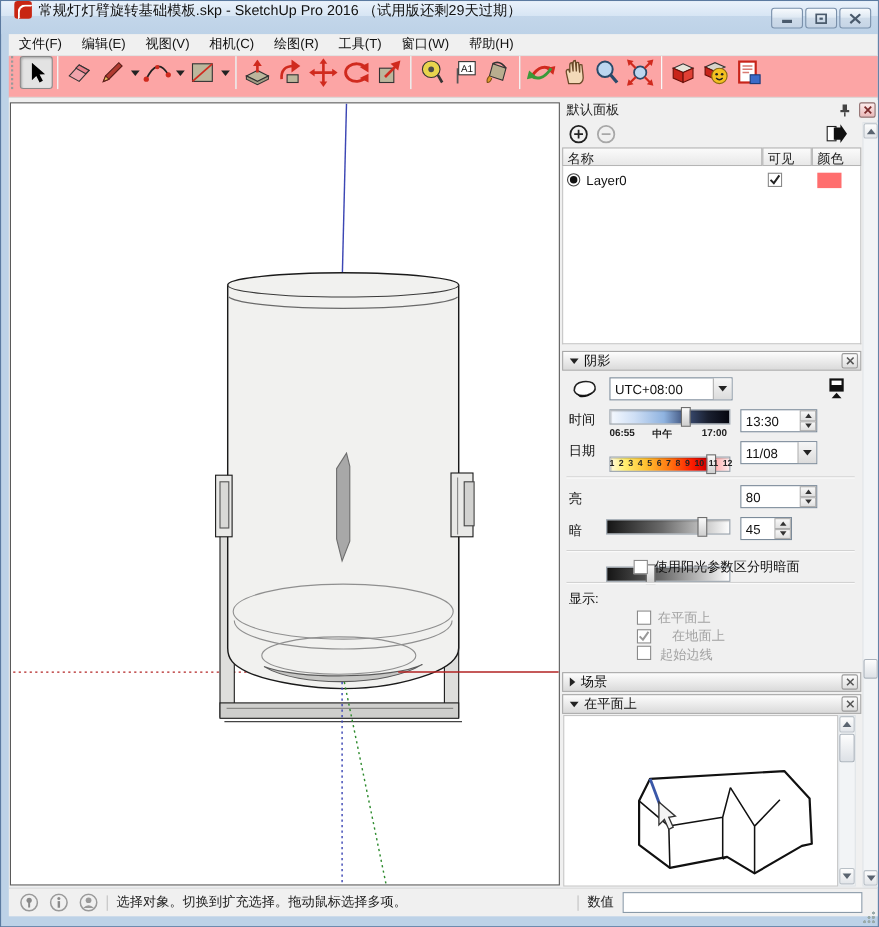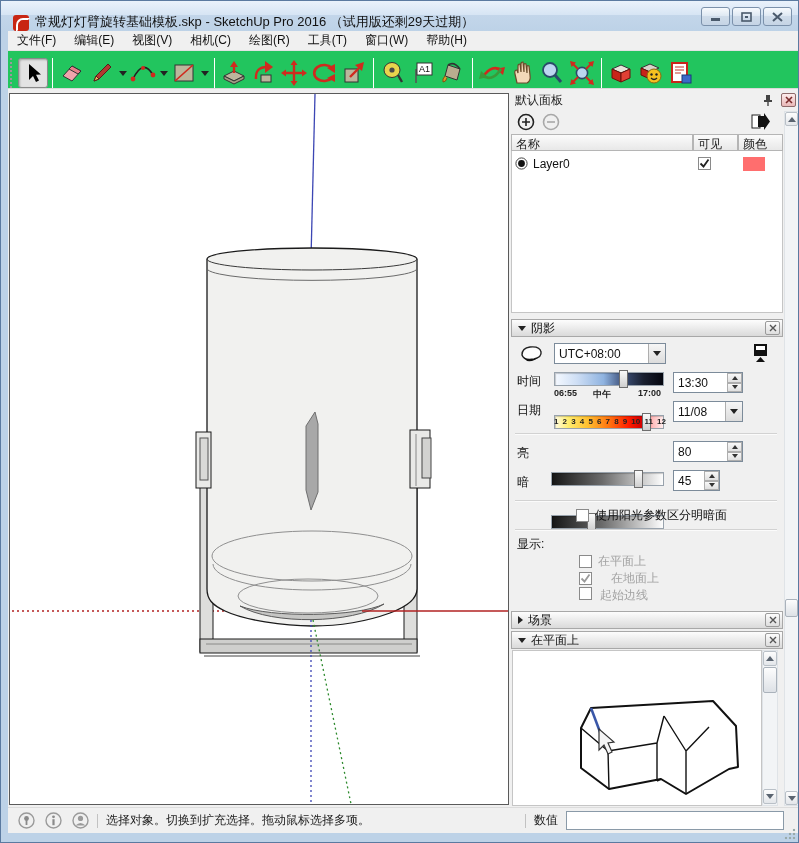--- a/index.html
+++ b/index.html
@@ -4,38 +4,38 @@
 <style>
   * { margin:0; padding:0; box-sizing:border-box; }
   html,body { width:799px; height:843px; font-family:"Liberation Sans",sans-serif; }
   #win { position:relative; width:799px; height:843px; background:#bdd2e7; overflow:hidden;
          border:1px solid #5b7aa0; }
   .abs { position:absolute; }
 
   
   #titlebar { left:0; top:0; width:799px; height:30px;
     background:linear-gradient(#eaf2fb 0%, #d7e5f4 45%, #c3d6ea 46%, #bdd2e7 100%);
-    display:flex; align-items:flex-end; }
+    display:flex; align-items:flex-start; }
   #app-icon { width:16px; height:16px; margin:0 6px 0 12px; background:#c82613; border-radius:3px; position:relative; }
   #app-icon:before { content:""; position:absolute; left:3px; top:3px; width:10px; height:10px;
     border:2px solid #fff; border-right-color:transparent; border-bottom-color:transparent; border-radius:50% 0 0 0; }
   #title-text { font-size:13px; color:#111; white-space:nowrap; }
   #win-controls { position:absolute; right:8px; top:6px; display:flex; gap:2px; }
   .win-btn { width:29px; height:19px; border:1px solid #7b91ab; border-radius:3px;
     background:linear-gradient(#f7fafd,#dfe9f3 45%,#cfdcea 50%,#c5d4e5); display:flex; align-items:center; justify-content:center; }
   .win-btn svg { display:block; }
 
   
   #menubar { left:7px; top:30px; width:790px; height:20px; background:#f0f0f0;
     display:flex; align-items:center; font-size:12px; color:#111; border-bottom:1px solid #e2e2e2; }
   .menu-item { padding:2px 9px; cursor:default; }
 
   
-  #toolbar { left:7px; top:50px; width:790px; height:38px; background:#22c55e;
-    display:flex; align-items:flex-end; border-bottom:1px solid #d9d9d9; }
+  #toolbar { left:7px; top:50px; width:790px; height:38px; background:#fca5a5;
+    display:flex; align-items:flex-start; border-bottom:1px solid #d9d9d9; }
   #toolbar-grip { width:5px; height:30px; border-left:2px dotted #9a9a9a; margin:0 3px 0 2px; }
   .tbtn { width:30px; height:30px; display:flex; align-items:center; justify-content:center; border:1px solid transparent; }
   .tbtn.pressed { background:#e3e3e3; border:1px solid #8a8a8a; border-radius:3px;
     box-shadow:inset 1px 1px 2px rgba(0,0,0,.25); }
   .ddn { width:11px; height:30px; display:flex; align-items:center; justify-content:center; }
   .ddn i { width:0; height:0; border-left:4px solid transparent; border-right:4px solid transparent; border-top:5px solid #222; }
   .tsep { width:1px; height:30px; background:#bfbfbf; border-right:1px solid #fff; margin:0 4px; }
 
   
   #main-bg { left:7px; top:88px; width:790px; height:718px; background:#f0f0f0; }

